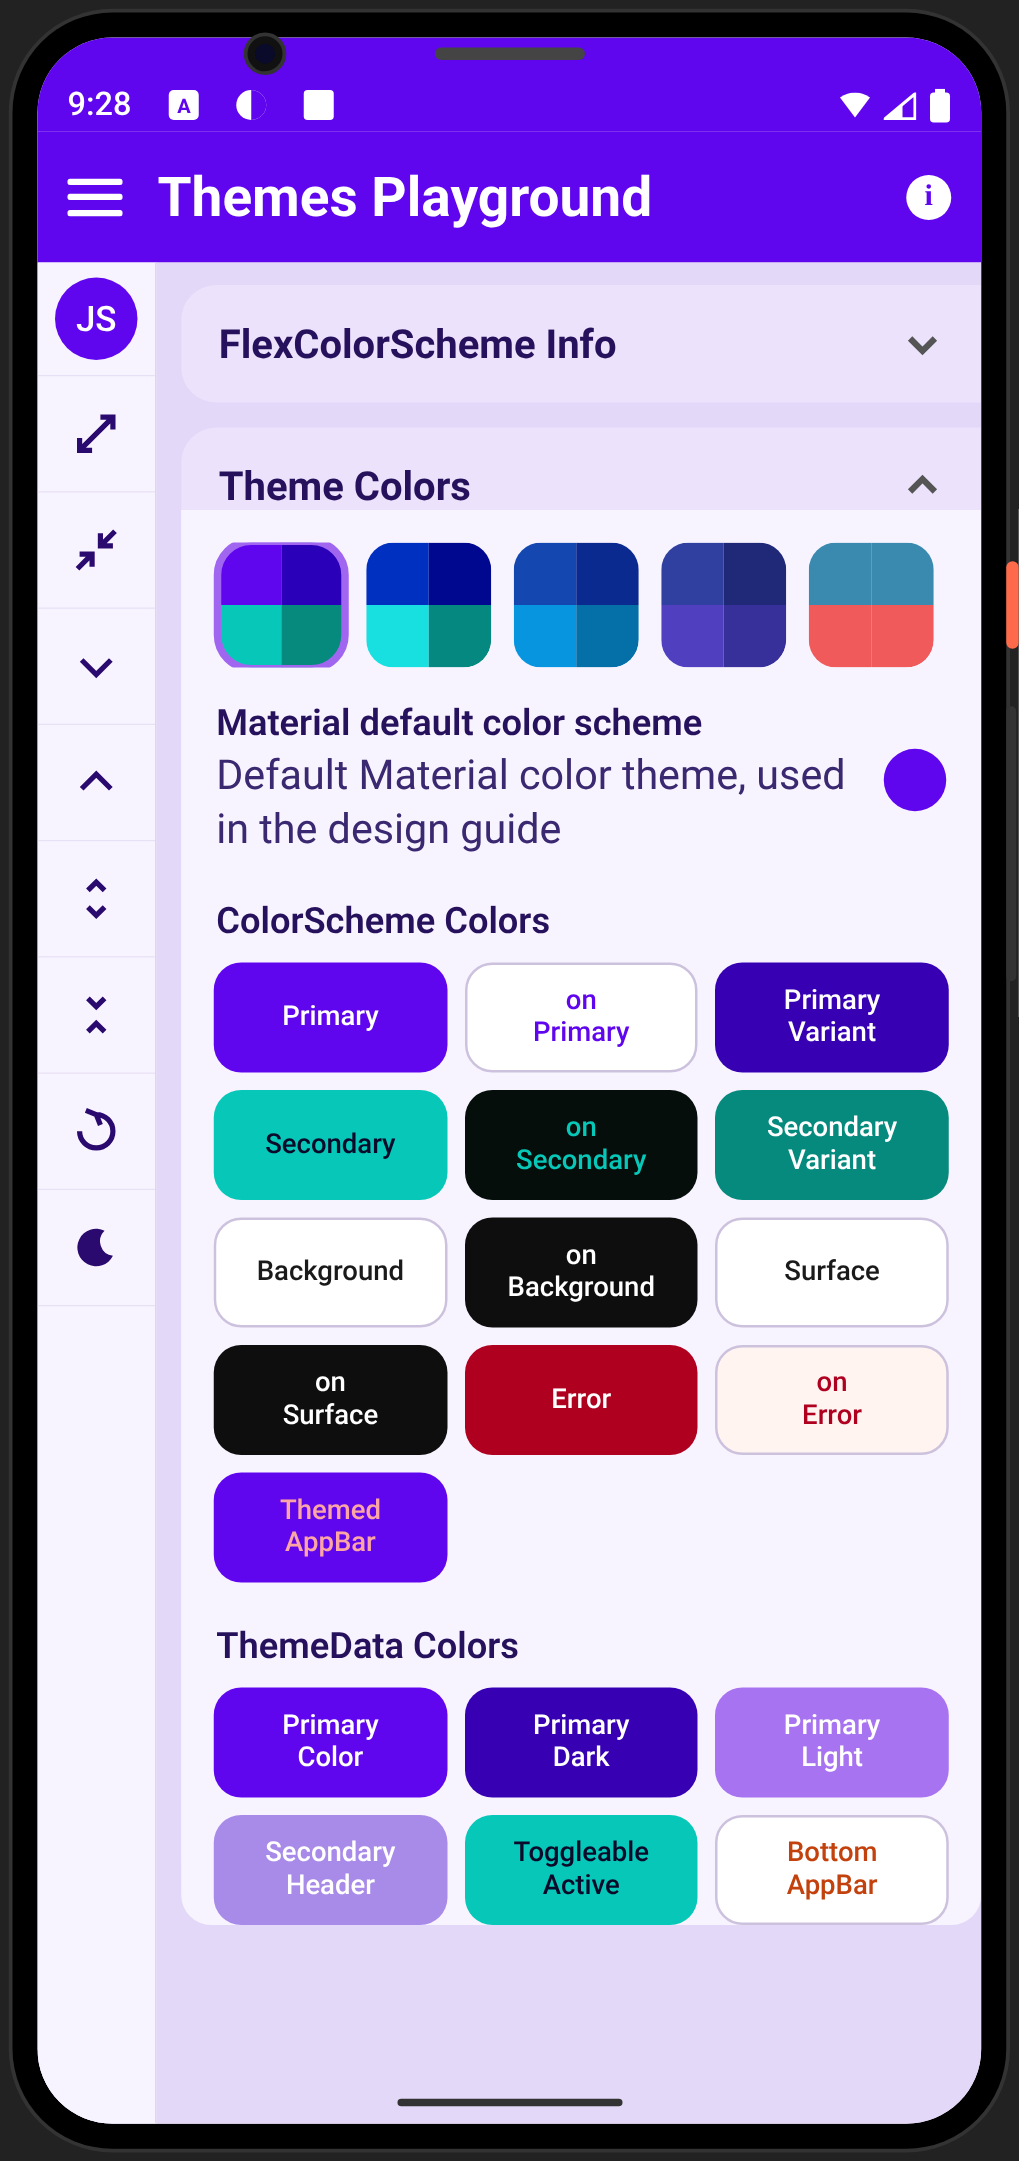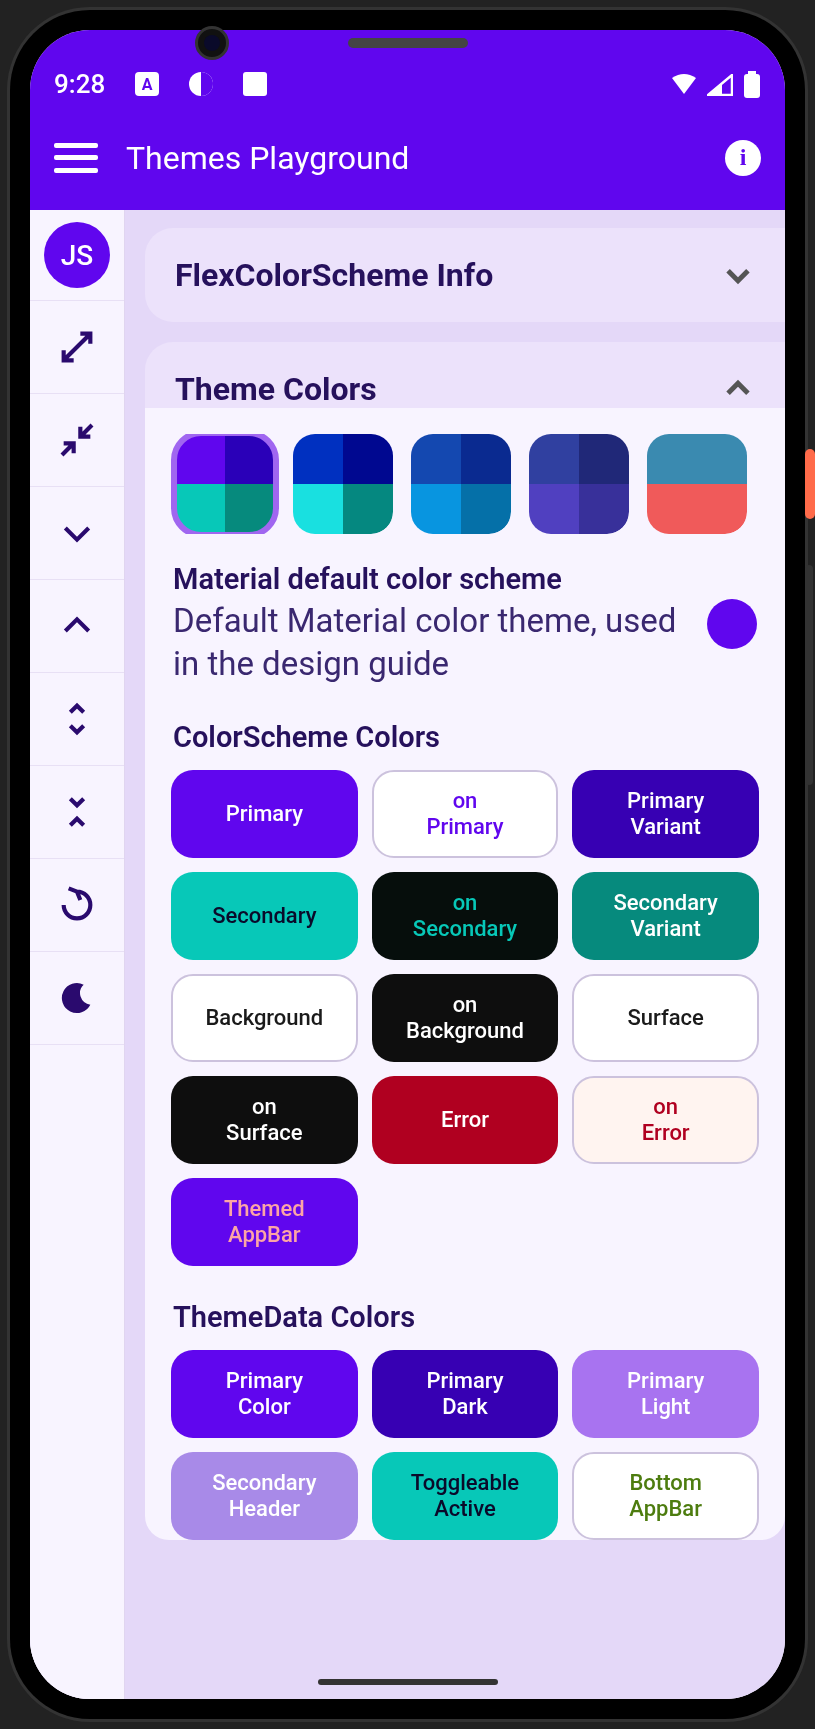--- a/index.html
+++ b/index.html
@@ -15,21 +15,21 @@
   .statusbar { height:75px; background:#6006ee; color:#fff; display:flex; align-items:flex-end; justify-content:space-between; padding:0 24px 6px; font-size:26px; font-weight:500; }
   .statusbar .left { display:flex; align-items:center; gap:30px; }
   .statusbar .right { display:flex; align-items:center; gap:10px; }
   .mini-icon { width:24px; height:24px; background:#fff; border-radius:4px; display:inline-flex; align-items:center; justify-content:center; color:#6006ee; font-size:16px; font-weight:700;}
   .circle-icon{ width:24px; height:24px; background:#fff; border-radius:50%; display:inline-block; position:relative;}
   .circle-icon::after{content:"";position:absolute;right:0;top:0;width:12px;height:24px;background:#6006ee;border-radius:0 12px 12px 0;}
 
   .appbar { height:105px; background:#6006ee; color:#fff; display:flex; align-items:center; padding:0 24px; gap:28px; }
   .hamburger { width:44px; height:30px; display:flex; flex-direction:column; justify-content:space-between; cursor:pointer;}
   .hamburger span{height:5px;background:#fff;border-radius:2px;}
-  .appbar h1 { font-size:32px; font-weight:400; flex:1; }
+  .appbar h1 { font-size:44px; font-weight:700; flex:1; }
   .info-btn { width:36px; height:36px; background:#fff; border-radius:50%; color:#6006ee; display:flex; align-items:center; justify-content:center; font-size:24px; font-weight:900; font-family:serif;}
 
   .body { flex:1; display:flex; overflow:hidden; background:#e4d8f8;}
   .sidebar { width:95px; background:#f8f4ff; border-right:1px solid #e0d5f0; display:flex; flex-direction:column;}
   .side-item { height:93px; border-bottom:1px solid #e8e0f5; display:flex; align-items:center; justify-content:center; color:#2a0a6e; cursor:pointer;}
   .side-item.first{height:91px;}
   .avatar { width:66px; height:66px; background:#6006ee; border-radius:50%; color:#fff; display:flex; align-items:center; justify-content:center; font-size:28px; font-weight:500;}
   .side-item svg{width:40px;height:40px;stroke:#2a0a6e;fill:none;stroke-width:2.5;}
 
   .content { flex:1; padding:18px 0 0 20px; overflow:hidden; display:flex; flex-direction:column; gap:20px;}
@@ -226,21 +226,21 @@
                 <div class="chip" style="background: rgb(96, 6, 238); color: #fca5a5;">Themed<br>AppBar</div>
               </div>
 
             <div class="section-title">ThemeData Colors</div>
             <div class="chip-grid" id="chips2">
                 <div class="chip" style="background: rgb(96, 6, 238); color: rgb(255, 255, 255);">Primary<br>Color</div>
                 <div class="chip" style="background: rgb(55, 0, 179); color: rgb(255, 255, 255);">Primary<br>Dark</div>
                 <div class="chip" style="background: rgb(168, 115, 240); color: rgb(255, 255, 255);">Primary<br>Light</div>
                 <div class="chip" style="background: rgb(168, 138, 232); color: rgb(255, 255, 255);">Secondary<br>Header</div>
                 <div class="chip" style="background: rgb(7, 200, 184); color: rgb(10, 10, 42);">Toggleable<br>Active</div>
-                <div class="chip bordered" style="background: rgb(255, 255, 255); color: #4d7c0f;">Bottom<br>AppBar</div>
+                <div class="chip bordered" style="background: rgb(255, 255, 255); color: #c2410c; text-align: right;">Bottom<br>AppBar</div>
               </div>
           </div>
         </div>
 
       </div>
     </div>
 
     <div class="home-ind"></div>
   </div>
 </div>

